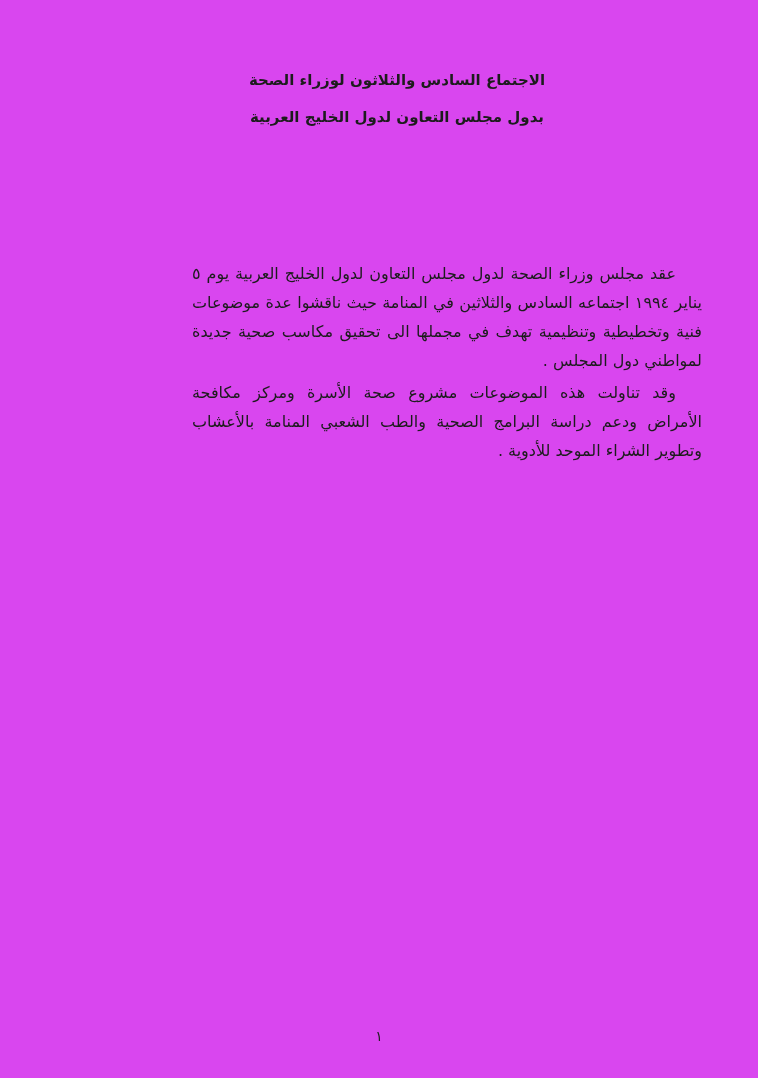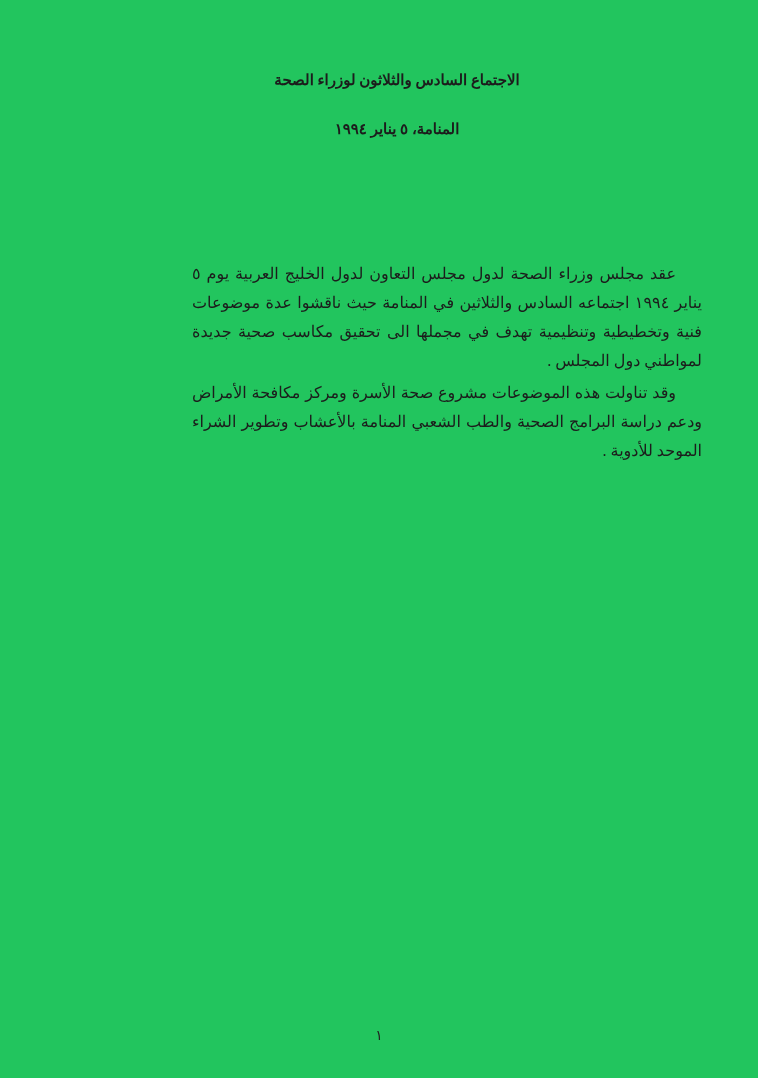--- a/index.html
+++ b/index.html
@@ -11,22 +11,21 @@
       width: 758px;
       height: 1078px;
       position: relative;
       font-family: "DejaVu Sans", sans-serif;
       color: #1c1c1c;
       overflow: hidden;
     }
     .page {
       position: absolute;
       inset: 0;
-      background: #22c55e;
-      font-family: Liberation Serif, serif;
+      background: #d946ef;
     }
     .title-block {
       position: absolute;
       top: 62px;
       left: 36px;   
       right: 0;
       text-align: center;
       direction: rtl;
     }
     .title-line {
@@ -66,21 +65,21 @@
       color: #222222;
     }
   </style>
 </head>
 <body>
 
 <div class="page">
 
   <div class="title-block">
     <div class="title-line">الاجتماع السادس والثلاثون لوزراء الصحة</div>
-    <div class="date-line">المنامة، ٥ يناير ١٩٩٤</div>
+    <div class="title-line">بدول مجلس التعاون لدول الخليج العربية</div>
   </div>
 
   <div class="body-text">
     <p class="para">عقد مجلس وزراء الصحة لدول مجلس التعاون لدول الخليج العربية يوم ٥ يناير ١٩٩٤ اجتماعه السادس والثلاثين في المنامة حيث ناقشوا عدة موضوعات فنية وتخطيطية وتنظيمية تهدف في مجملها الى تحقيق مكاسب صحية جديدة لمواطني دول المجلس .</p>
     <p class="para">وقد تناولت هذه الموضوعات مشروع صحة الأسرة ومركز مكافحة الأمراض ودعم دراسة البرامج الصحية والطب الشعبي المنامة بالأعشاب وتطوير الشراء الموحد للأدوية .</p>
   </div>
 
   <div class="page-footer">١</div>
 
 </div>

